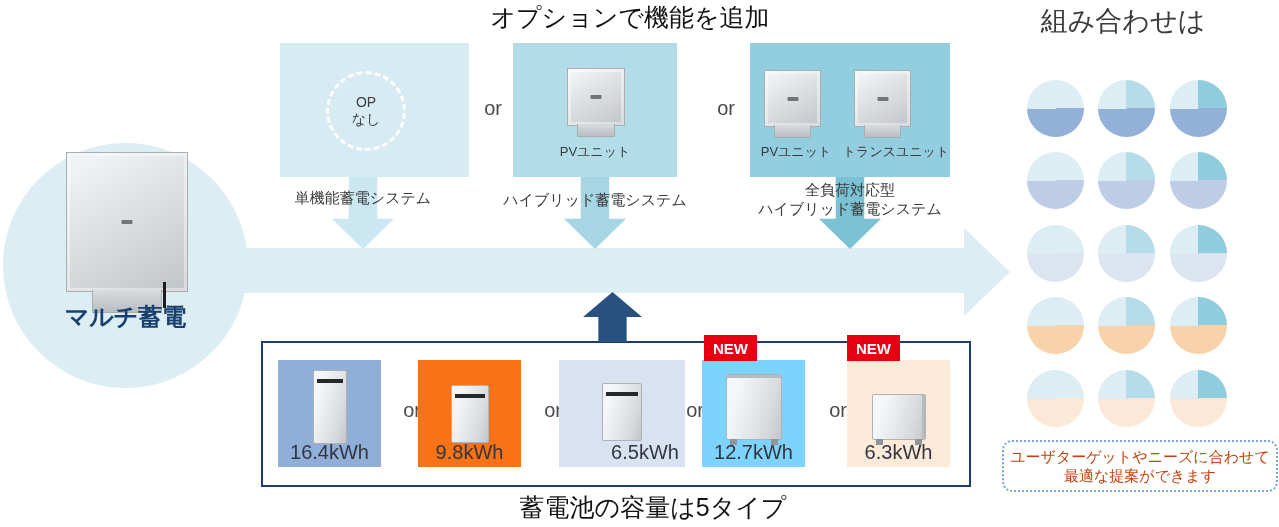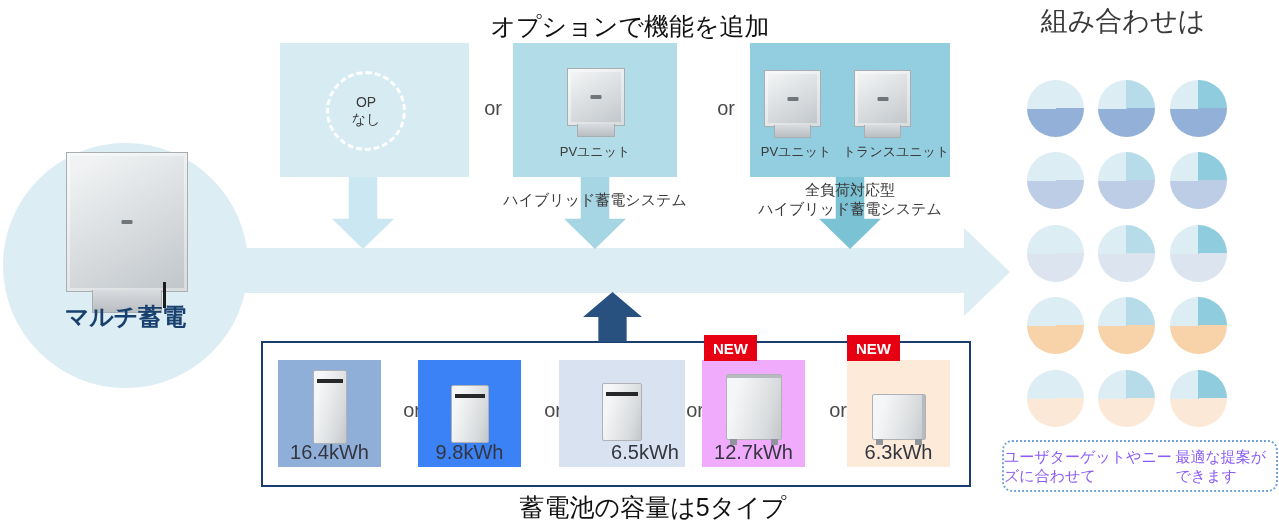--- a/index.html
+++ b/index.html
@@ -2,21 +2,21 @@
 <html><head>
 <meta charset="utf-8">
 <style>
   html,body{margin:0;padding:0;background:#fff;}
   .canvas{position:relative;width:1279px;height:527px;background:#fff;overflow:hidden;
           font-family:"Liberation Sans","DejaVu Sans",sans-serif;}
   .abs{position:absolute;}
   .ctr{text-align:center;}
 
   
-  .top-title{left:430px;top:10px;width:400px;font-size:25px;font-weight:500;color:#111;}
+  .top-title{left:430px;top:1px;width:400px;font-size:25px;font-weight:500;color:#111;}
   .bottom-title{left:453px;top:491px;width:400px;font-size:25px;font-weight:500;color:#111;}
   .right-title{left:1008px;top:6px;width:230px;font-size:27px;color:#3a3a3a;line-height:31px;}
 
   
   .circle{left:3px;top:143px;width:245px;height:245px;border-radius:50%;}
   .band{left:160px;top:248px;width:805px;height:45px;}
   .band-head{left:964px;top:228px;width:46px;height:88px;clip-path:polygon(0 0,100% 50%,0 100%);}
 
   
   .unit-panel{position:absolute;background:linear-gradient(150deg,#f0f2f3 10%,#d3d7da 65%,#c0c5c9);
@@ -86,22 +86,22 @@
   .bat4{box-shadow:inset 0 3px 0 #b6bbbf;}
   .bat5{box-shadow:inset -3px 0 0 #b6bbbf;}
   .new-badge{position:absolute;top:335px;width:53px;height:26px;color:#fff;font-weight:bold;font-size:15px;
              display:flex;align-items:center;justify-content:center;z-index:3;}
   .nb4{left:704px;} .nb5{left:847px;}
 
   
   .pie{position:absolute;width:57px;height:57px;border-radius:50%;}
 
   .note-box{left:1002px;top:440px;width:276px;height:52px;border:2px dotted #73a3dc;border-radius:10px;
-            box-sizing:border-box;display:flex;flex-direction:row;align-items:center;justify-content:center;
-            font-size:15px;color:#8b5cf6;line-height:19px;}
+            box-sizing:border-box;display:flex;flex-direction:column;align-items:center;justify-content:center;
+            font-size:15px;color:#c2410c;line-height:19px;}
 </style>
 </head>
 <body>
 
 <div class="canvas">
 
   <div class="abs ctr top-title">オプションで機能を追加</div>
 
   <div class="abs circle flow-fill" style="background: rgb(220, 237, 244);"></div>
   <div class="abs band flow-fill" style="background: rgb(220, 237, 244);"></div>
@@ -115,20 +115,21 @@
     <div>マルチ蓄電</div>
   </div>
 
   <div class="opt-box opt1" style="background: rgb(215, 235, 243);">
     <div class="dash-circle">
       <div>OP</div>
       <div>なし</div>
     </div>
   </div>
   <div class="opt-arrow arr1" style="background: rgb(203, 231, 241);"></div>
+  <div class="abs ctr opt-label ol1">単機能蓄電システム</div>
 
   <div class="abs or or-t1">or</div>
 
   <div class="opt-box opt2" style="background: rgb(178, 221, 232);">
     <div class="unit-panel pv-panel">
         <span class="logo"></span>
       </div>
     <div class="unit-tab pv-tab"></div>
     <div class="unit-name">PVユニット</div>
   </div>
@@ -160,33 +161,33 @@
   <div class="abs up-arrow" style="background: rgb(40, 81, 127);"></div>
 
   <div class="abs battery-panel" style="border-color: rgb(26, 62, 110);"></div>
 
   <div class="battery-box bb1" style="background: rgb(143, 175, 217);">
     <div class="bat bat-t bat1"></div>
     <div class="cap">16.4kWh</div>
   </div>
   <div class="abs or or-b1">or</div>
 
-  <div class="battery-box bb2" style="background: #3b82f6;">
+  <div class="battery-box bb2" style="background: #f97316;">
     <div class="bat bat-t bat2"></div>
     <div class="cap">9.8kWh</div>
   </div>
   <div class="abs or or-b2">or</div>
 
   <div class="battery-box bb3" style="background: rgb(216, 226, 240); padding-left: 23px;">
     <div class="bat bat-t bat3"></div>
     <div class="cap">6.5kWh</div>
   </div>
   <div class="abs or or-b3">or</div>
 
-  <div class="battery-box bb4" style="background: #f0abfc;">
+  <div class="battery-box bb4" style="background: #7dd3fc;">
     <div class="bat bat4 feet"></div>
     <div class="cap">12.7kWh</div>
   </div>
   <div class="abs or or-b4">or</div>
 
   <div class="battery-box bb5" style="background: rgb(253, 234, 217);">
     <div class="bat bat5 feet"></div>
     <div class="cap">6.3kWh</div>
   </div>
 

